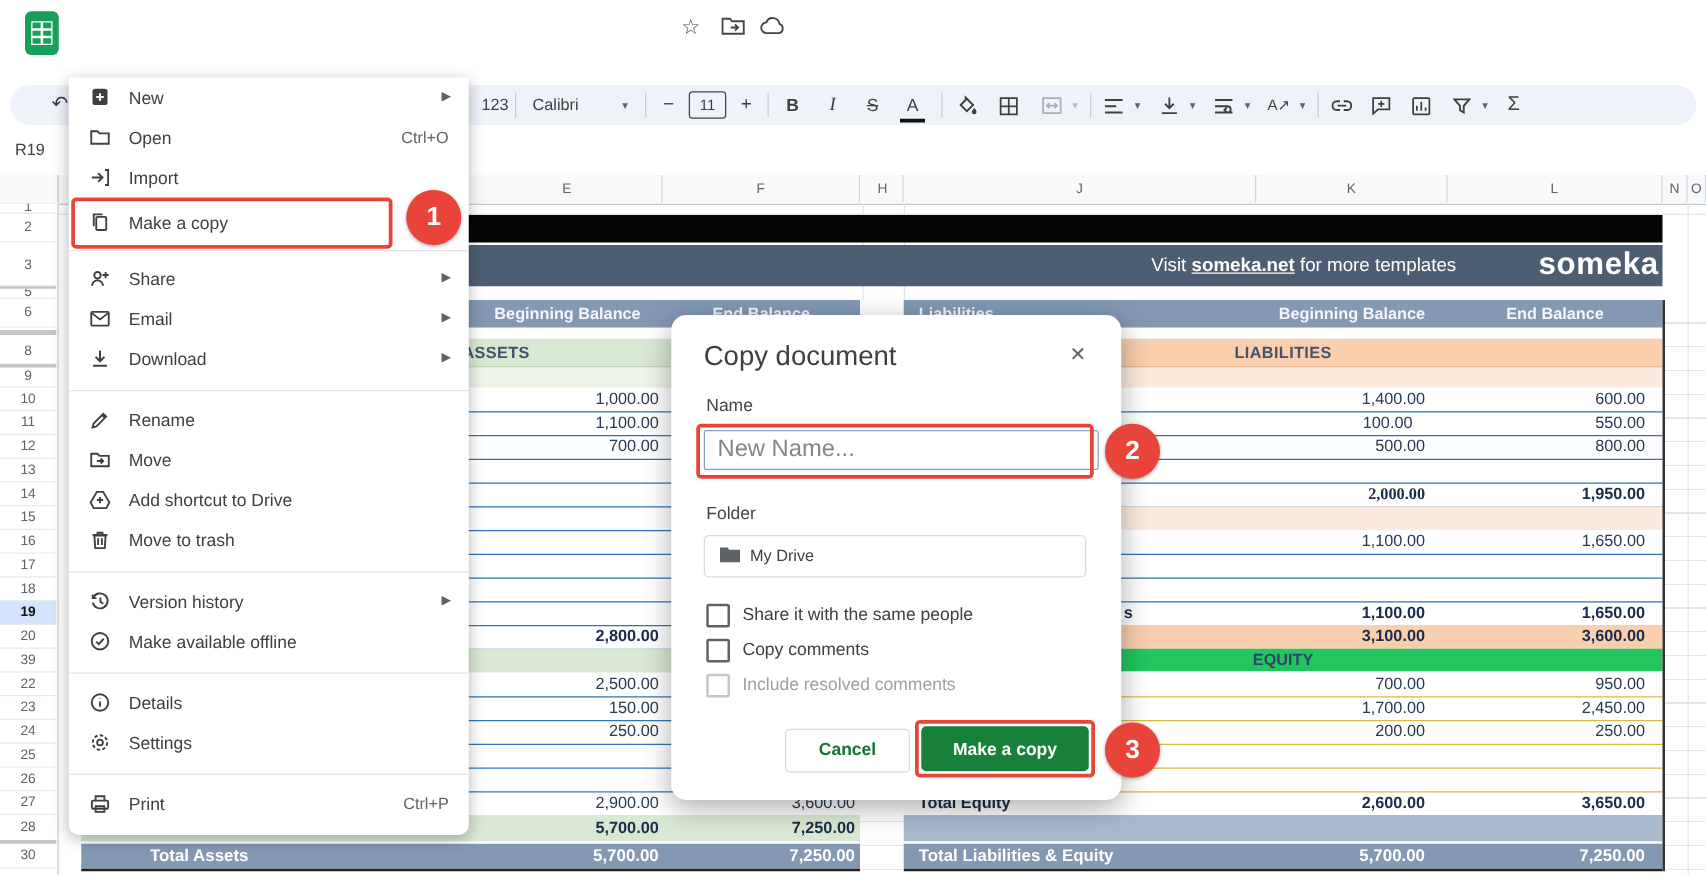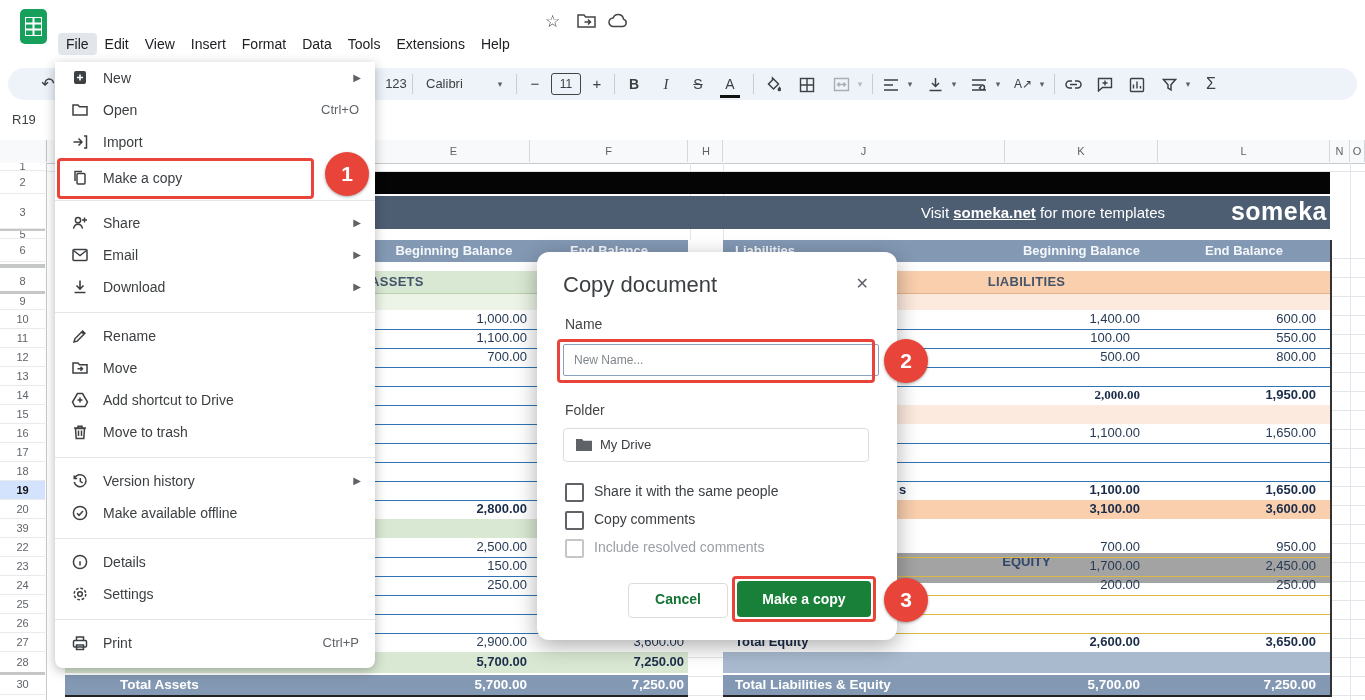--- a/index.html
+++ b/index.html
@@ -59,21 +59,21 @@
   .mitem .ms{position:absolute;right:16px;top:0;line-height:32px;font-size:13px;color:#5f6368;}
   .mitem .sub{position:absolute;right:14px;top:0;line-height:32px;font-size:10px;color:#5f6368;}
   .msep{position:absolute;left:0;width:320px;height:1px;background:#e3e5e8;}
   
   #dialog{left:537px;top:252px;width:360px;height:388px;background:#fff;border-radius:12px;
     box-shadow:0 6px 22px rgba(0,0,0,.33);z-index:25;}
   #dlg-title{position:absolute;left:26px;top:20px;font-size:22px;color:#3c4043;}
   #dlg-close{position:absolute;right:28px;top:22px;font-size:16px;color:#5f6368;cursor:default;}
   .dlg-label{position:absolute;left:28px;font-size:14px;color:#444;}
   #dlg-input{position:absolute;left:26px;top:92px;width:294px;height:30px;border:1px solid #8aa2c0;
-    border-radius:2px;font-size:12px;color:#3c4043;padding:0 10px;outline:none;
+    border-radius:2px;font-size:19px;color:#3c4043;padding:0 10px;outline:none;
     font-family:"Liberation Sans",sans-serif;}
   #dlg-input::placeholder{color:#80868b;}
   #dlg-folder{position:absolute;left:26px;top:176px;width:304px;height:32px;border:1px solid #dadce0;
     border-radius:4px;}
   #dlg-folder .fi{position:absolute;left:12px;top:8px;}
   #dlg-folder .fv{position:absolute;left:36px;top:0;line-height:32px;font-size:13px;color:#3c4043;}
   .chk{position:absolute;left:28px;width:320px;height:20px;}
   .chk .box{position:absolute;left:0;top:1px;width:15px;height:15px;border:2px solid #5f6368;border-radius:2px;}
   .chk .cl{position:absolute;left:29px;top:0;line-height:19px;font-size:14px;color:#3c4043;}
   .chk.dis .box{border-color:#c4c7c5;}
@@ -105,31 +105,20 @@
     <svg width="19" height="15" viewBox="0 0 19 15" fill="none" stroke="#444" stroke-width="1.5">
       <path d="M1 2h6l1.6 2H18v10H1z"></path>
         <path d="M7.5 9h6M11 6.5L13.5 9 11 11.5"></path>
     </svg>
   </div>
   <div class="abs tb-ico" style="left:608px;top:13px;">
     <svg width="21" height="15" viewBox="0 0 21 15" fill="none" stroke="#444" stroke-width="1.5">
       <path d="M5.5 13.5a4.3 4.3 0 01-.4-8.6 5.4 5.4 0 0110.4 1.2 3.8 3.8 0 01-.6 7.4z"></path>
     </svg>
   </div>
-  <div class="abs" id="menubar">
-      <span class="active">File</span>
-      <span>Edit</span>
-      <span>View</span>
-      <span>Insert</span>
-      <span>Format</span>
-      <span>Data</span>
-      <span>Tools</span>
-      <span>Extensions</span>
-      <span>Help</span>
-    </div>
 
   <div class="abs" id="toolbar">
     <div class="tl" style="left:28px;width:24px;font-size:16px;">↶</div>
     <div class="tl" style="left:373px;width:30px;">123</div>
     <div class="sep" style="left:404px;"></div>
     <div class="tl" style="left:412px;width:60px;text-align:left;padding-left:6px;">Calibri</div>
     <div class="tl caret" style="left:486px;width:12px;">▾</div>
     <div class="sep" style="left:508px;"></div>
     <div class="tl" style="left:518px;width:18px;font-size:15px;">−</div>
     <div class="tl" style="left:543px;width:30px;">
@@ -329,21 +318,21 @@
         <div class="band rline-blue" style="left: 723px; width: 607px; top: 462px; height: 19px;"></div>
         <div class="band rline-blue" style="left: 723px; width: 607px; top: 481px; height: 19px;">
           <div class="cell b" style="left: 176px; line-height: 18px;">s</div>
           <div class="cell num b" style="left: 282px; width: 135px; line-height: 18px;">1,100.00</div>
           <div class="cell num b" style="left: 435px; width: 158px; line-height: 18px;">1,650.00</div>
         </div>
         <div class="band" style="left: 723px; width: 607px; top: 500px; height: 19px; background: rgb(249, 207, 173);">
           <div class="cell num b" style="left: 282px; width: 135px; line-height: 18px;">3,100.00</div>
           <div class="cell num b" style="left: 435px; width: 158px; line-height: 18px;">3,600.00</div>
         </div>
-        <div class="band" style="left: 723px; width: 607px; top: 519px; height: 30px; background: #a3a3a3; margin-top: 34px;">
+        <div class="band" style="left: 723px; width: 607px; top: 519px; height: 18px; background: #22c55e;">
           <div class="cell b" style="left: 0px; width: 607px; text-align: center; line-height: 18px; color: rgb(49, 70, 107);">EQUITY</div>
         </div>
         <div class="band rline-yellow" style="left: 723px; width: 607px; top: 538px; height: 19px;">
           <div class="cell num" style="left: 282px; width: 135px; line-height: 18px;">700.00</div>
           <div class="cell num" style="left: 435px; width: 158px; line-height: 18px;">950.00</div>
         </div>
         <div class="band rline-yellow" style="left: 723px; width: 607px; top: 557px; height: 19px;">
           <div class="cell num" style="left: 282px; width: 135px; line-height: 18px;">1,700.00</div>
           <div class="cell num" style="left: 435px; width: 158px; line-height: 18px;">2,450.00</div>
         </div>

